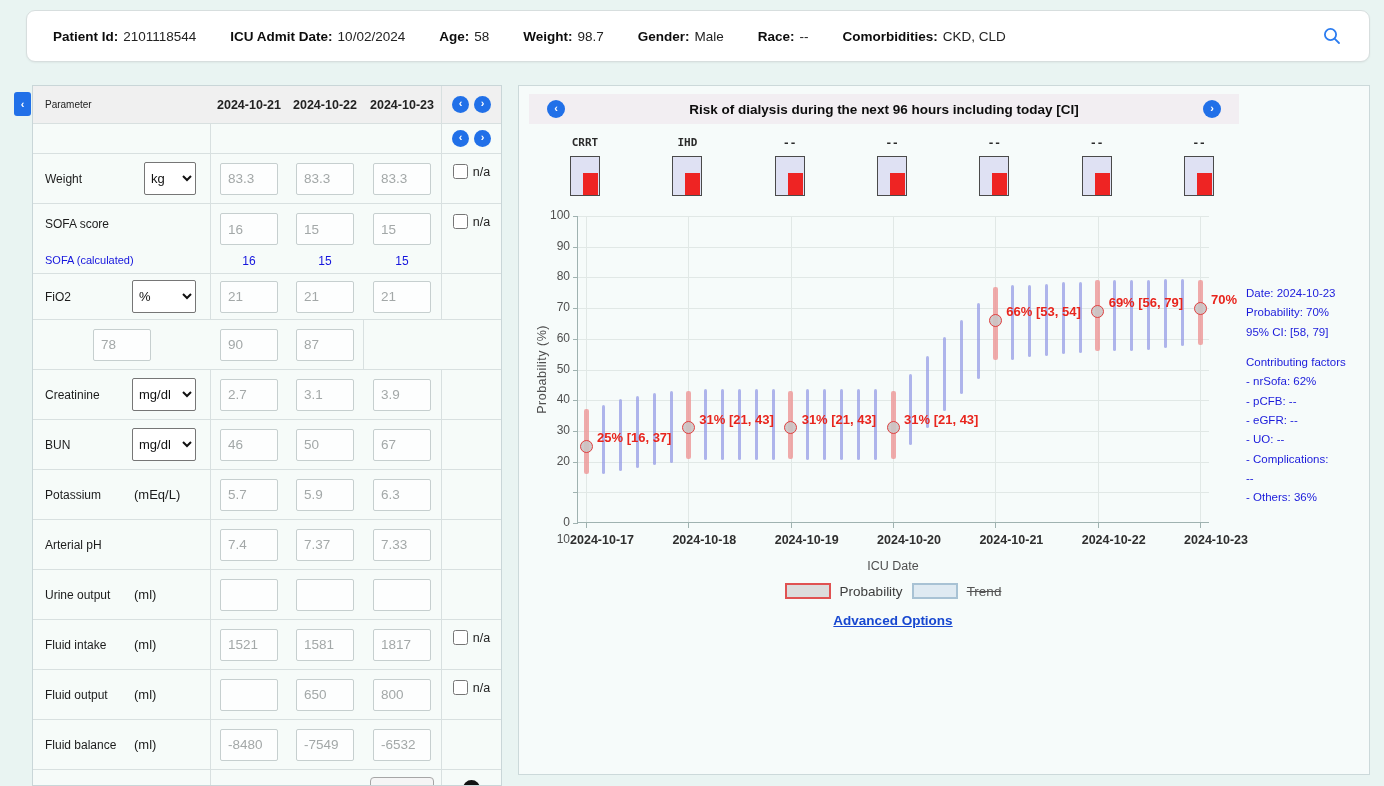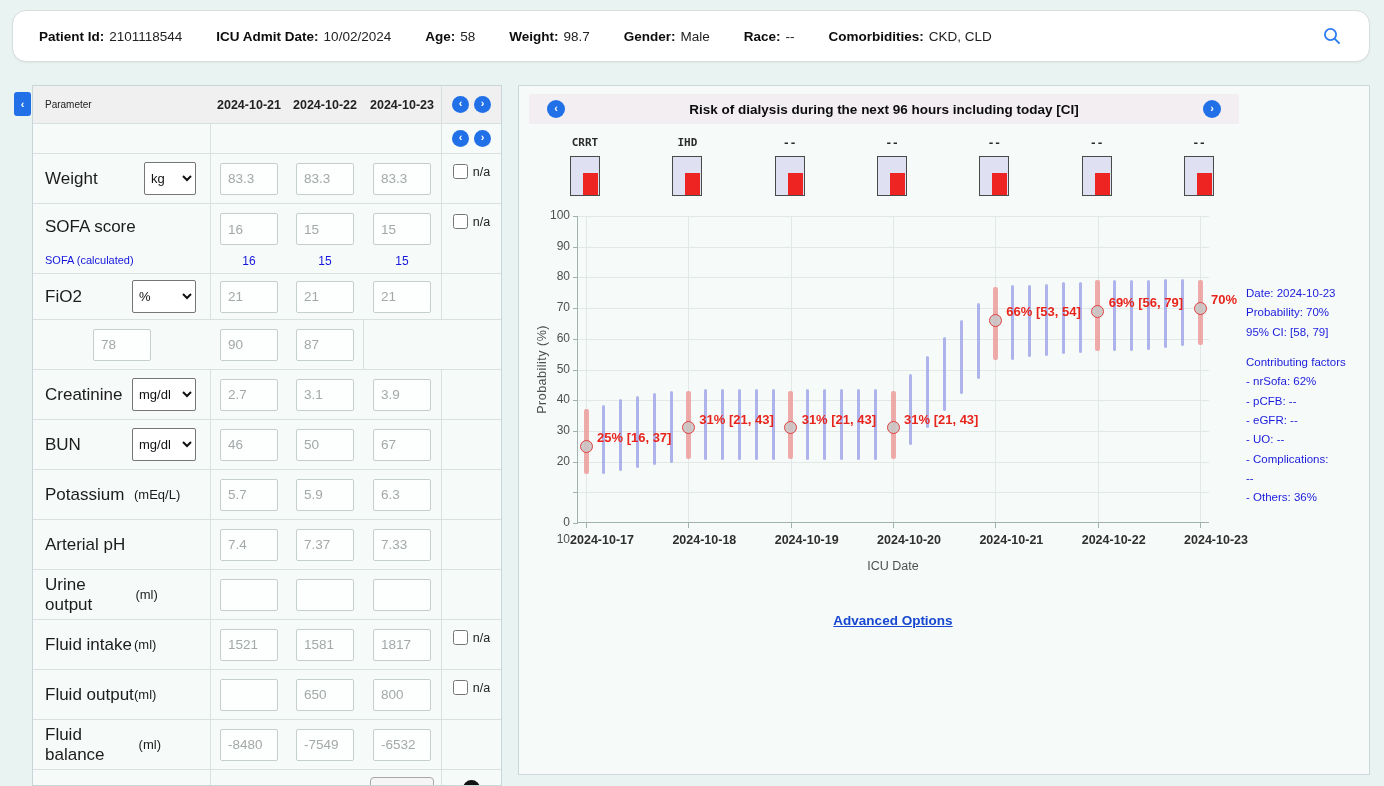--- a/index.html
+++ b/index.html
@@ -5,22 +5,22 @@
   * { box-sizing: border-box; margin: 0; padding: 0; }
   html,body { width:1384px; height:786px; }
   body {
     background:#e9f4f2;
     font-family:"Liberation Sans", sans-serif;
     font-size:13px; color:#222;
     position:relative; overflow:hidden;
   }
   
   .patient-header {
-    position:absolute; left:12px; right:14px; top:10px; height:52px;
-    background:#fff; border:1px solid #d7dede; border-radius:14px;
+    position:absolute; left:26px; right:14px; top:10px; height:52px;
+    background:#fff; border:1px solid #d7dede; border-radius:9px;
     display:flex; align-items:center; gap:34px; padding:12px 26px;
     box-shadow:0 1px 2px rgba(0,0,0,.05);
   }
   .ph-field { white-space:nowrap; font-size:13.5px; }
   .ph-field b { font-weight:700; color:#0d0d0d; margin-right:5px; }
   .ph-search { margin-left:auto; width:22px; height:22px; cursor:pointer; }
   
   .collapse-btn {
     position:absolute; left:14px; top:92px; width:17px; height:24px;
     background:#2170e8; color:#fff; border-radius:3px;
@@ -40,21 +40,21 @@
   .p-row.header .p-label-cell { border-right:none; }
   .p-na-cell { border-left:1px solid #d8e0e0; justify-content:center; align-items:flex-start; padding-top:10px; gap:5px; }
   .hdr-param { font-weight:400; font-size:10px; }
   .hdr-date { font-weight:700; font-size:12.5px; }
   .nav-circles { display:flex; gap:5px; align-items:center; }
   .nav-circle {
     width:17px; height:17px; border-radius:50%; background:#2170e8; color:#fff;
     display:grid; place-items:center; font-size:11px; font-weight:700; cursor:pointer; line-height:1;
     padding-bottom:2px;
   }
-  .p-name { font-size:17px; color:#1c1c1c; }
+  .p-name { font-size:12px; color:#1c1c1c; }
   .p-unit-text { font-size:13px; color:#1c1c1c; width:62px; }
   .p-unit-select {
     width:64px; height:33px; border:1px solid #767676; border-radius:2px;
     background:#fff; font-size:13px; font-family:inherit; color:#111; padding:0 2px;
   }
   .p-input {
     width:58px; height:32px; border:1px solid #c6cfcf; border-radius:2px;
     background:#fdfefe; color:#a3a8a8; font-size:13.5px; font-family:inherit; padding:0 7px;
   }
   .na-box { width:15px; height:15px; accent-color:#555; cursor:pointer; }
@@ -495,20 +495,26 @@
       <div class="prob-label" style="left: 428.333px; top: 88.38px;">66% [53, 54]</div>
       <div class="prob-bar" style="left: 517.167px; top: 64.47px; height: 70.61px;"></div>
       <div class="prob-marker" style="left: 513.167px; top: 88.67px;"></div>
       <div class="prob-label" style="left: 530.667px; top: 79.17px;">69% [56, 79]</div>
       <div class="prob-bar" style="left: 619.5px; top: 64.47px; height: 64.47px;"></div>
       <div class="prob-marker" style="left: 615.5px; top: 85.6px;"></div>
       <div class="prob-label" style="left: 633px; top: 76.1px;">70%</div>
     </div>
   <div class="x-title">ICU Date</div>
 
+  <div class="legend-row" id="legend-row">
+      <div class="lg-swatch lg-prob"></div>
+      <span class="lg-text">Probability</span>
+      <div class="lg-swatch lg-trend"></div>
+      <span class="lg-text struck">Trend</span>
+    </div>
 
   <div class="advanced-link">
     <span>Advanced Options</span>
   </div>
 
   <div class="info-panel" id="info-panel">
       <div class="info-line">Date: 2024-10-23</div>
       <div class="info-line">Probability: 70%</div>
       <div class="info-line">95% CI: [58, 79]</div>
       <div class="info-gap"></div>

